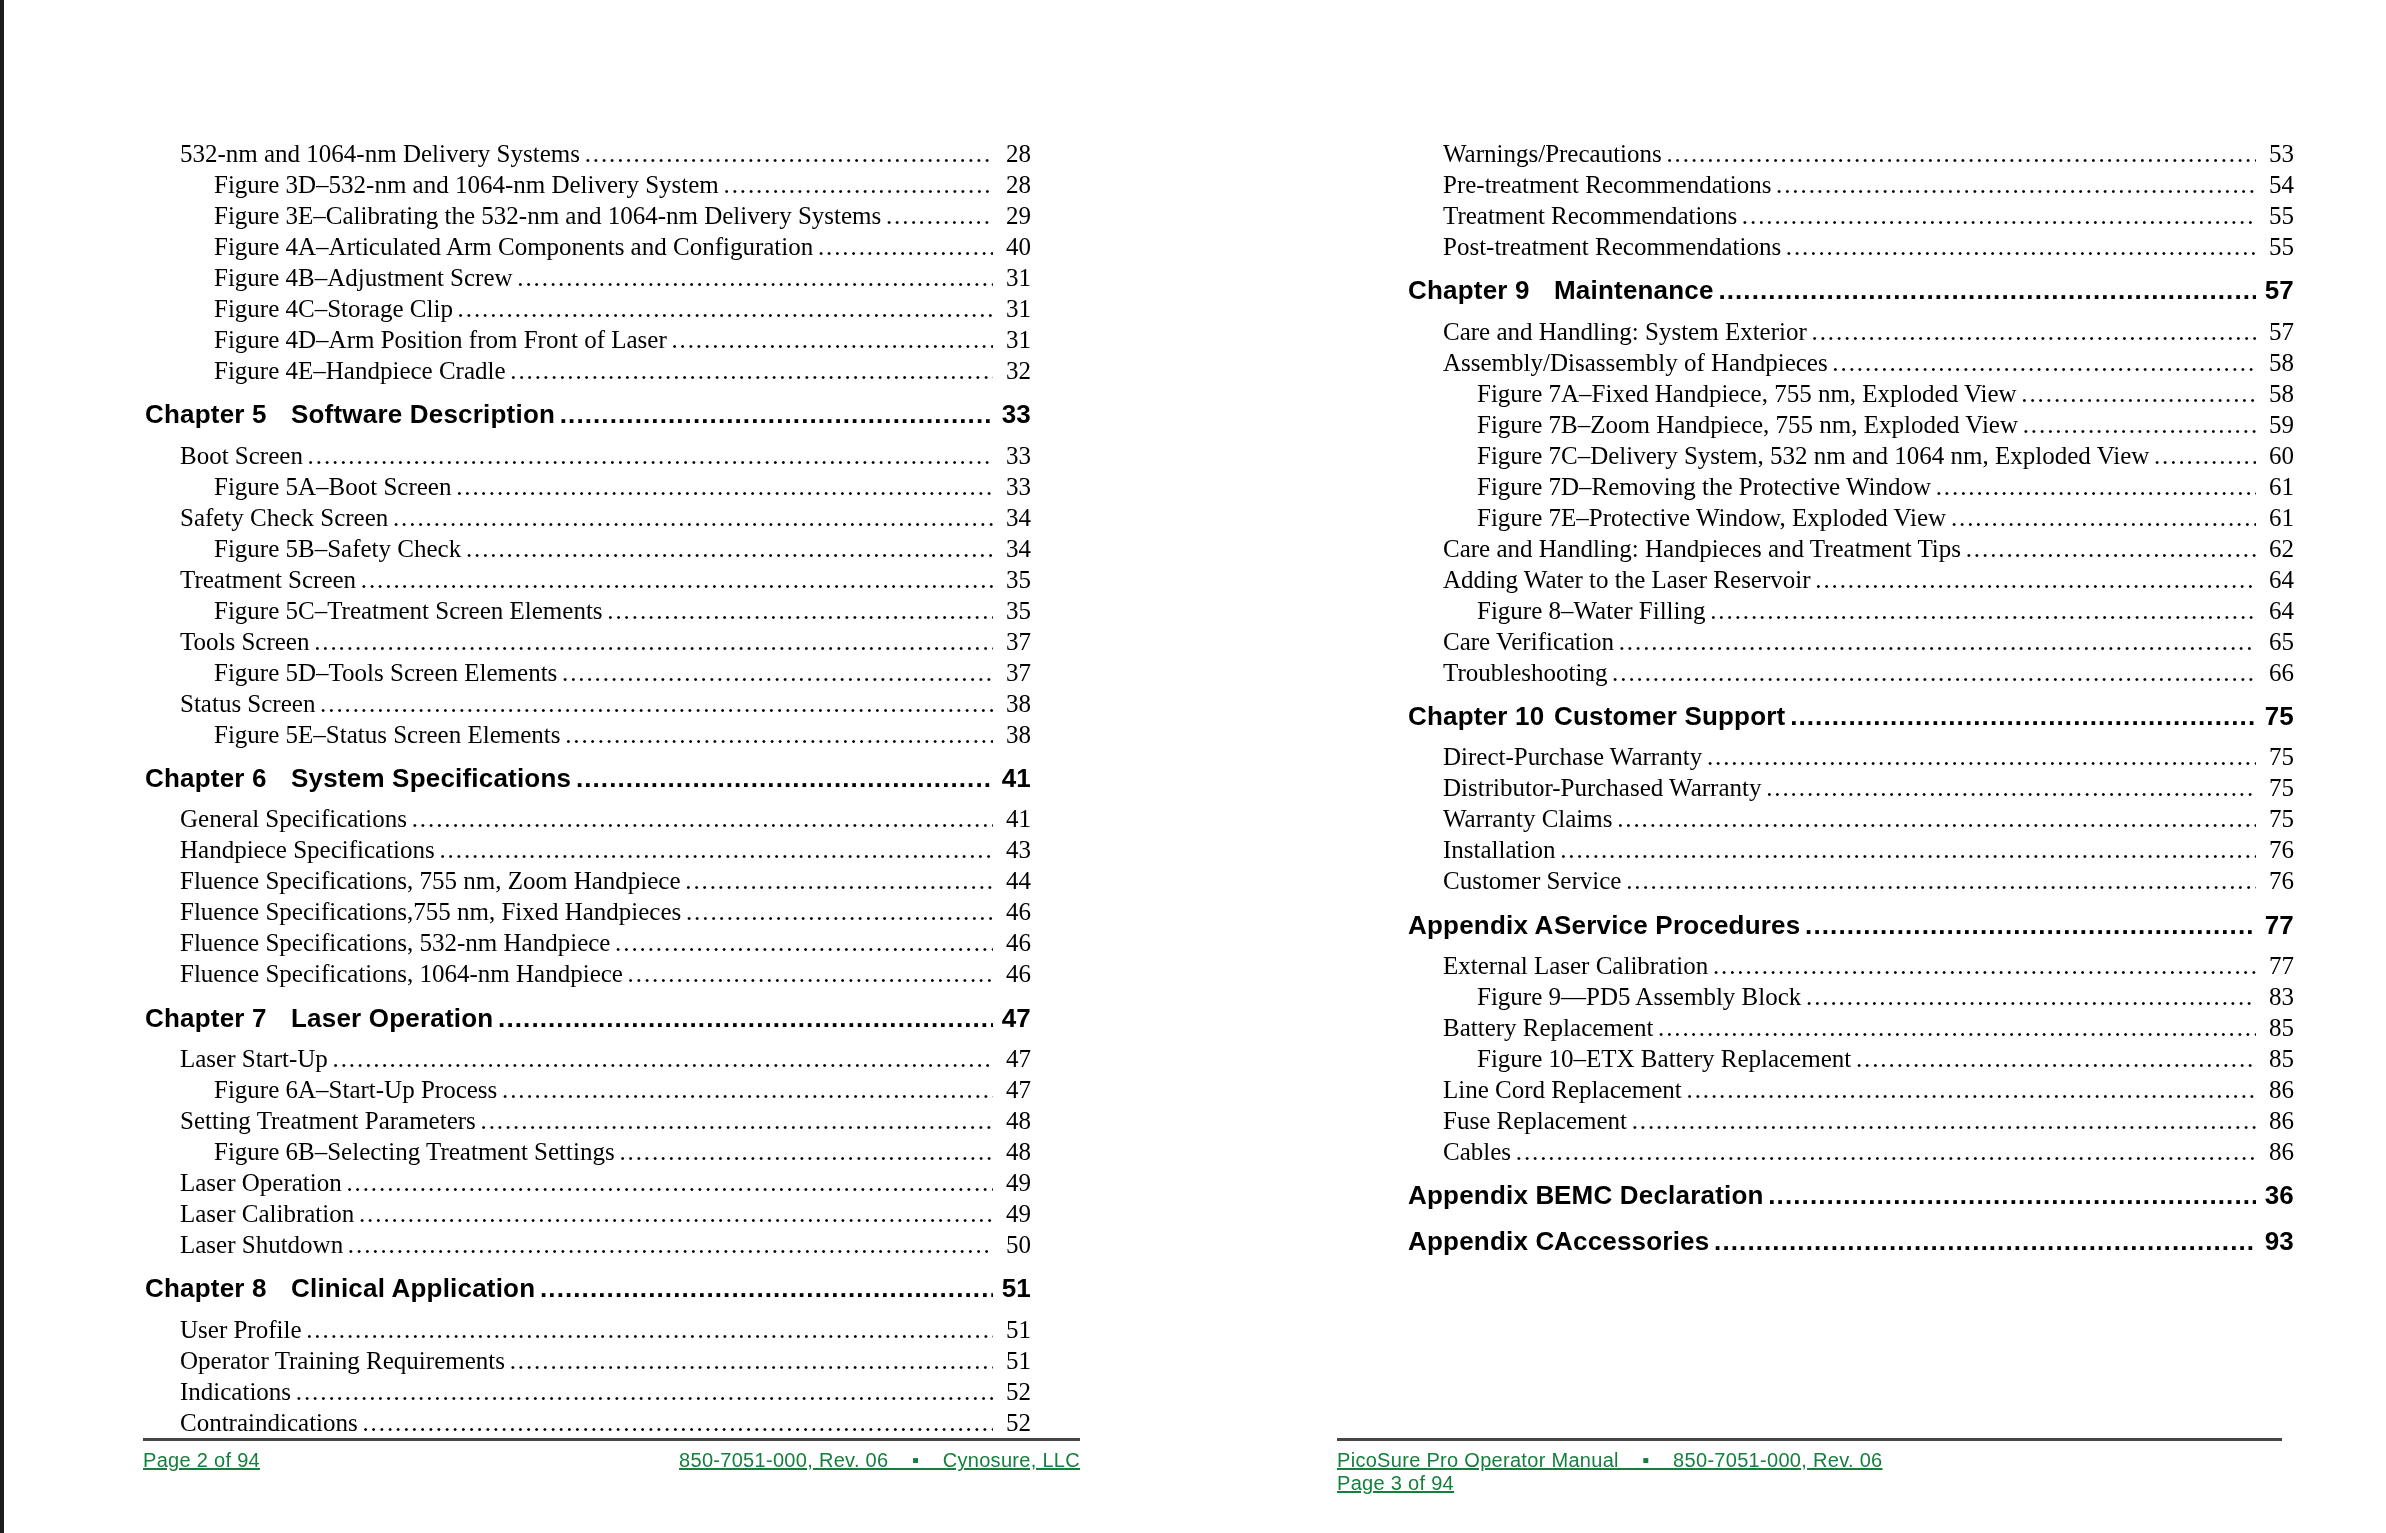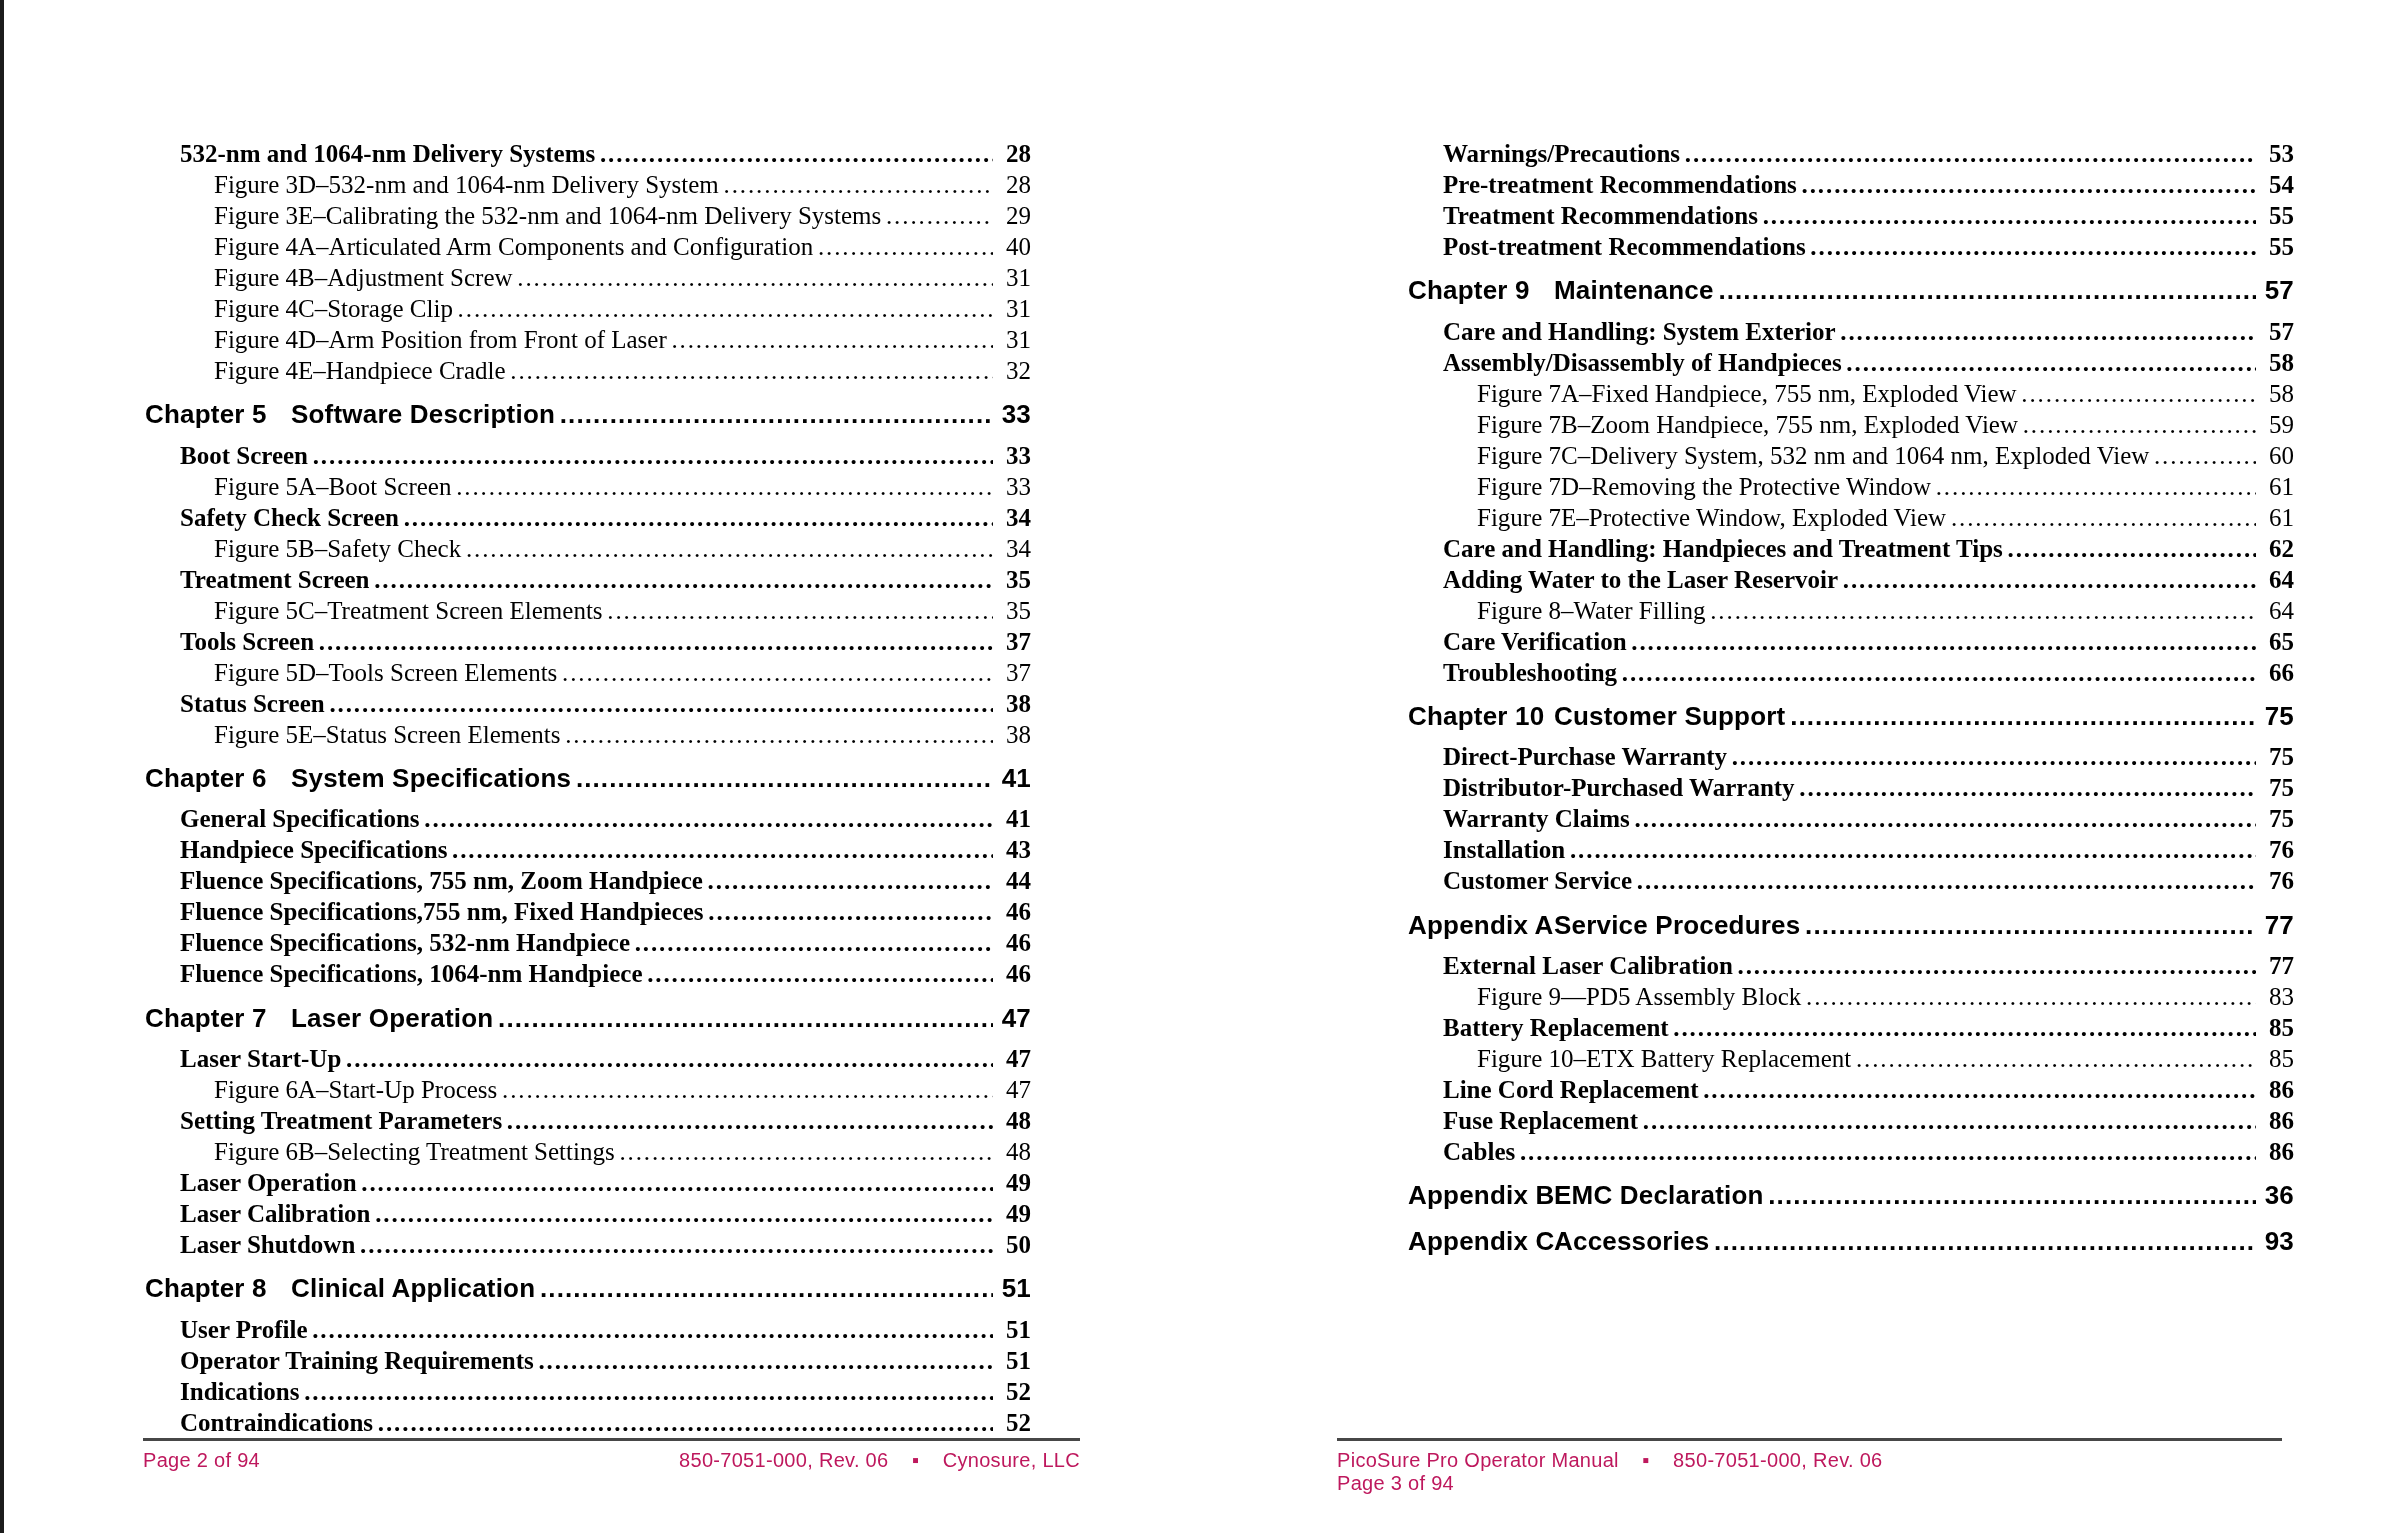--- a/index.html
+++ b/index.html
@@ -21,21 +21,21 @@
 
   .toc { position: absolute; width: 886px; }
   #toc-left  { left: 145px;  top: 138px; }
   #toc-right { left: 1408px; top: 138px; }
 
   .row {
     display: flex; align-items: baseline;
     height: 31px; line-height: 31px;
     font-size: 25px; white-space: nowrap;
   }
-  .row.e1 { padding-left: 35px; font-weight: bold; }
+  .row.e1 { padding-left: 35px; }
   .row.e2 { padding-left: 69px; }
   .row.chapter {
     height: 35px; line-height: 35px;
     margin: 11.2px 0 7.5px 0;
     font-family: "Liberation Sans", sans-serif;
     font-weight: bold; font-size: 26px;
     letter-spacing: 0.2px;
   }
   .chlabel { display: inline-block; min-width: 146px; }
   .title { flex: 0 0 auto; }
@@ -48,22 +48,23 @@
   .row.chapter .leader { letter-spacing: 1.1px; }
   .pagenum { flex: 0 0 auto; min-width: 32px; text-align: right; }
 
   .footer {
     position: absolute;
     border-top: 3.7px solid #474747;
     padding-top: 8.4px;
     display: flex; justify-content: space-between;
     font-family: "Liberation Sans", sans-serif;
     font-size: 20px; letter-spacing: 0.3px;
-    color: #be185d;
+    color: #15803d;
     white-space: pre;
+    text-decoration: underline;
   }
   #footer-left  { left: 143px;  top: 1438px; width: 937px; }
   #footer-right { left: 1337px; top: 1438px; width: 945px; flex-direction: column; }
 </style>
 </head>
 <body>
 
 <div class="canvas">
   <div class="edge"></div>
 

